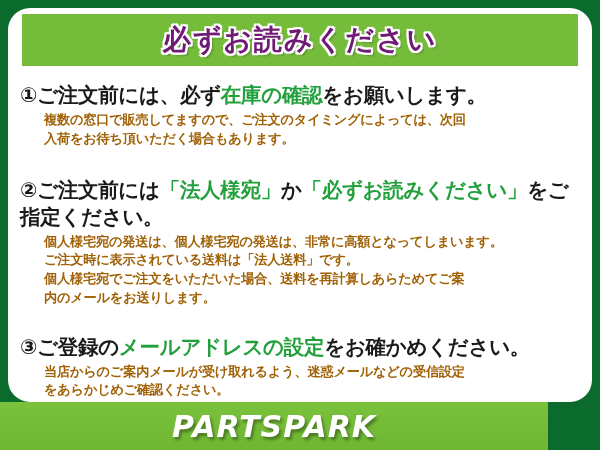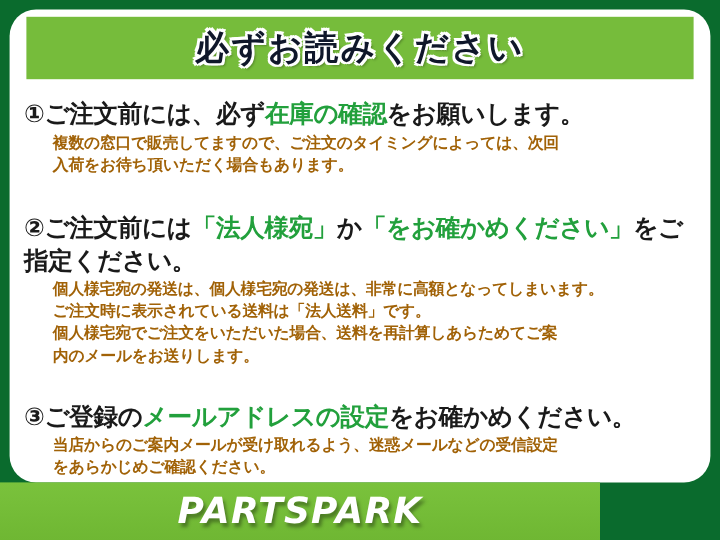--- a/index.html
+++ b/index.html
@@ -36,21 +36,21 @@
     width: 556px;
     height: 52px;
     background: #76bc3b;
     display: flex;
     align-items: center;
     justify-content: center;
   }
   .header-title {
     font-size: 28px;
     font-weight: bold;
-    color: #0f172a;
+    color: #701a75;
     letter-spacing: 2px;
     line-height: 1;
     text-shadow:
       -2px -2px 0 #ffffff,  2px -2px 0 #ffffff,
       -2px  2px 0 #ffffff,  2px  2px 0 #ffffff,
       -2px  0   0 #ffffff,  2px  0   0 #ffffff,
        0   -2px 0 #ffffff,  0    2px 0 #ffffff,
        3px  3px 2px rgba(0,0,0,0.28);
     white-space: nowrap;
   }
@@ -84,21 +84,21 @@
     margin: 2px 0 0 24px;
     white-space: pre-line;
   }
   .gap1 { height: 14px; }
   .gap2 { height: 12px; }
   
   .footer {
     position: absolute;
     left: 0;
     top: 402px;
-    width: 500px;
+    width: 548px;
     height: 48px;
     background: linear-gradient(180deg, #7ac23c 0%, #6fb733 100%);
     display: flex;
     align-items: center;
     justify-content: center;
   }
   .brand {
     font-family: "DejaVu Sans", "Liberation Sans", sans-serif;
     font-size: 30px;
     font-weight: bold;
@@ -126,21 +126,21 @@
           <span>①</span><span>ご注文前には、必ず</span><span class="hl">在庫の確認</span><span>をお願いします。</span>
         </div>
         <div class="item-sub">複数の窓口で販売してますので、ご注文のタイミングによっては、次回
 入荷をお待ち頂いただく場合もあります。</div>
       </div>
 
       <div class="gap1"></div>
 
       <div class="item">
         <div class="item-heading wrap">
-          <span>②</span><span>ご注文前には</span><span class="hl">「法人様宛」</span><span>か</span><span class="hl">「をお確かめください」</span><span>をご指定ください。</span>
+          <span>②</span><span>ご注文前には</span><span class="hl">「法人様宛」</span><span>か</span><span class="hl">「必ずお読みください」</span><span>をご指定ください。</span>
         </div>
         <div class="item-sub">個人様宅宛の発送は、個人様宅宛の発送は、非常に高額となってしまいます。
 ご注文時に表示されている送料は「法人送料」です。
 個人様宅宛でご注文をいただいた場合、送料を再計算しあらためてご案
 内のメールをお送りします。</div>
       </div>
 
       <div class="gap2"></div>
 
       <div class="item">

